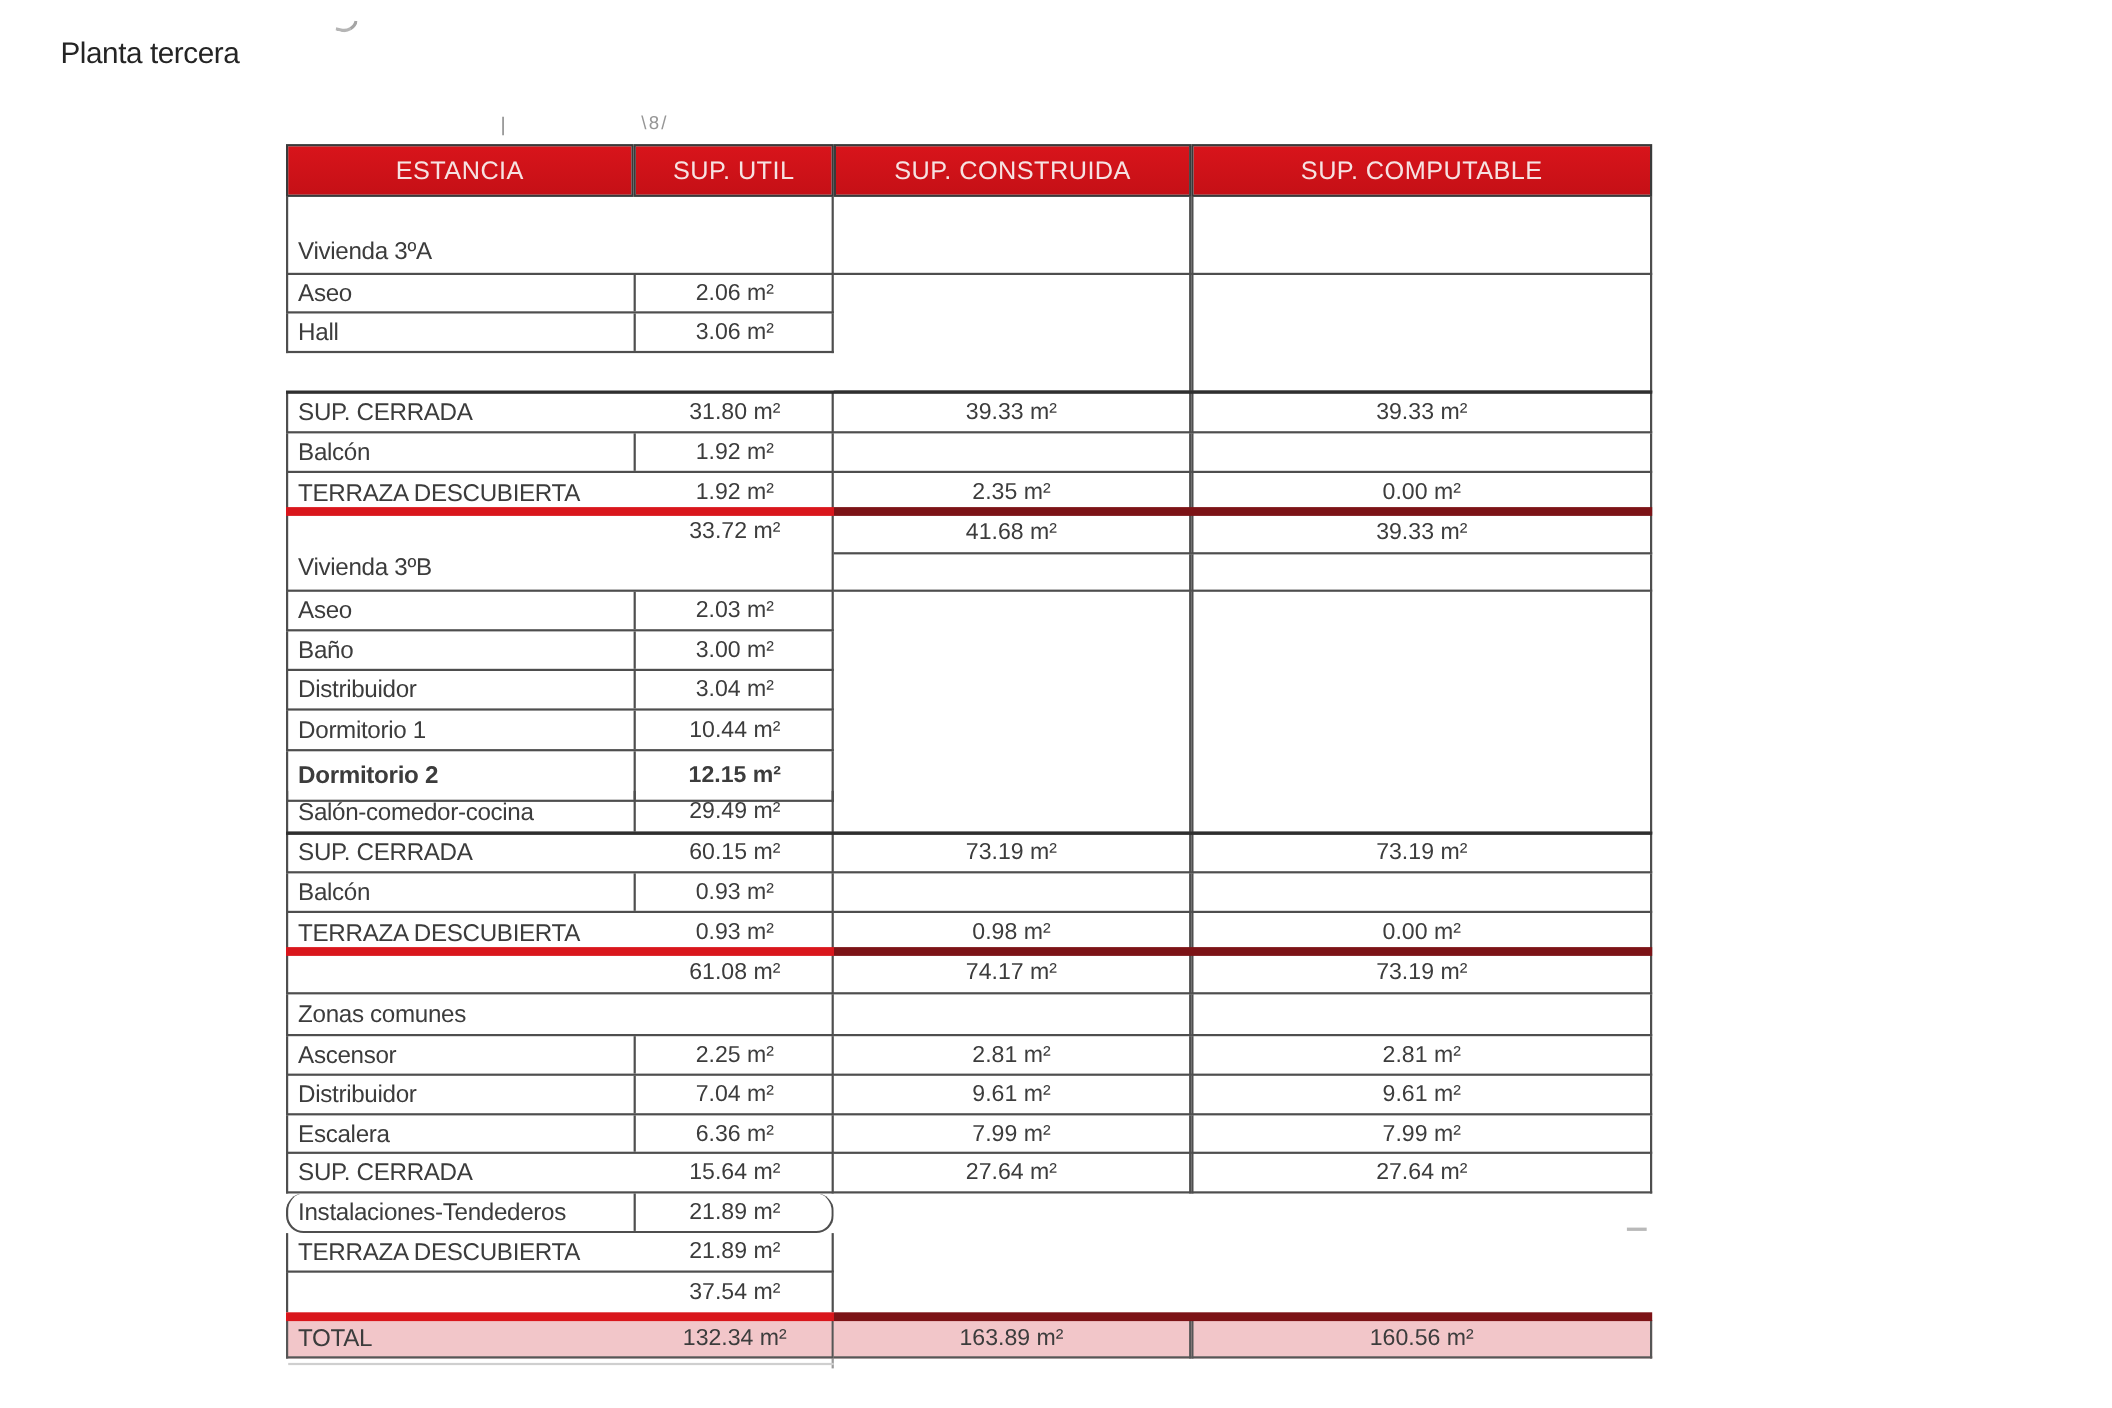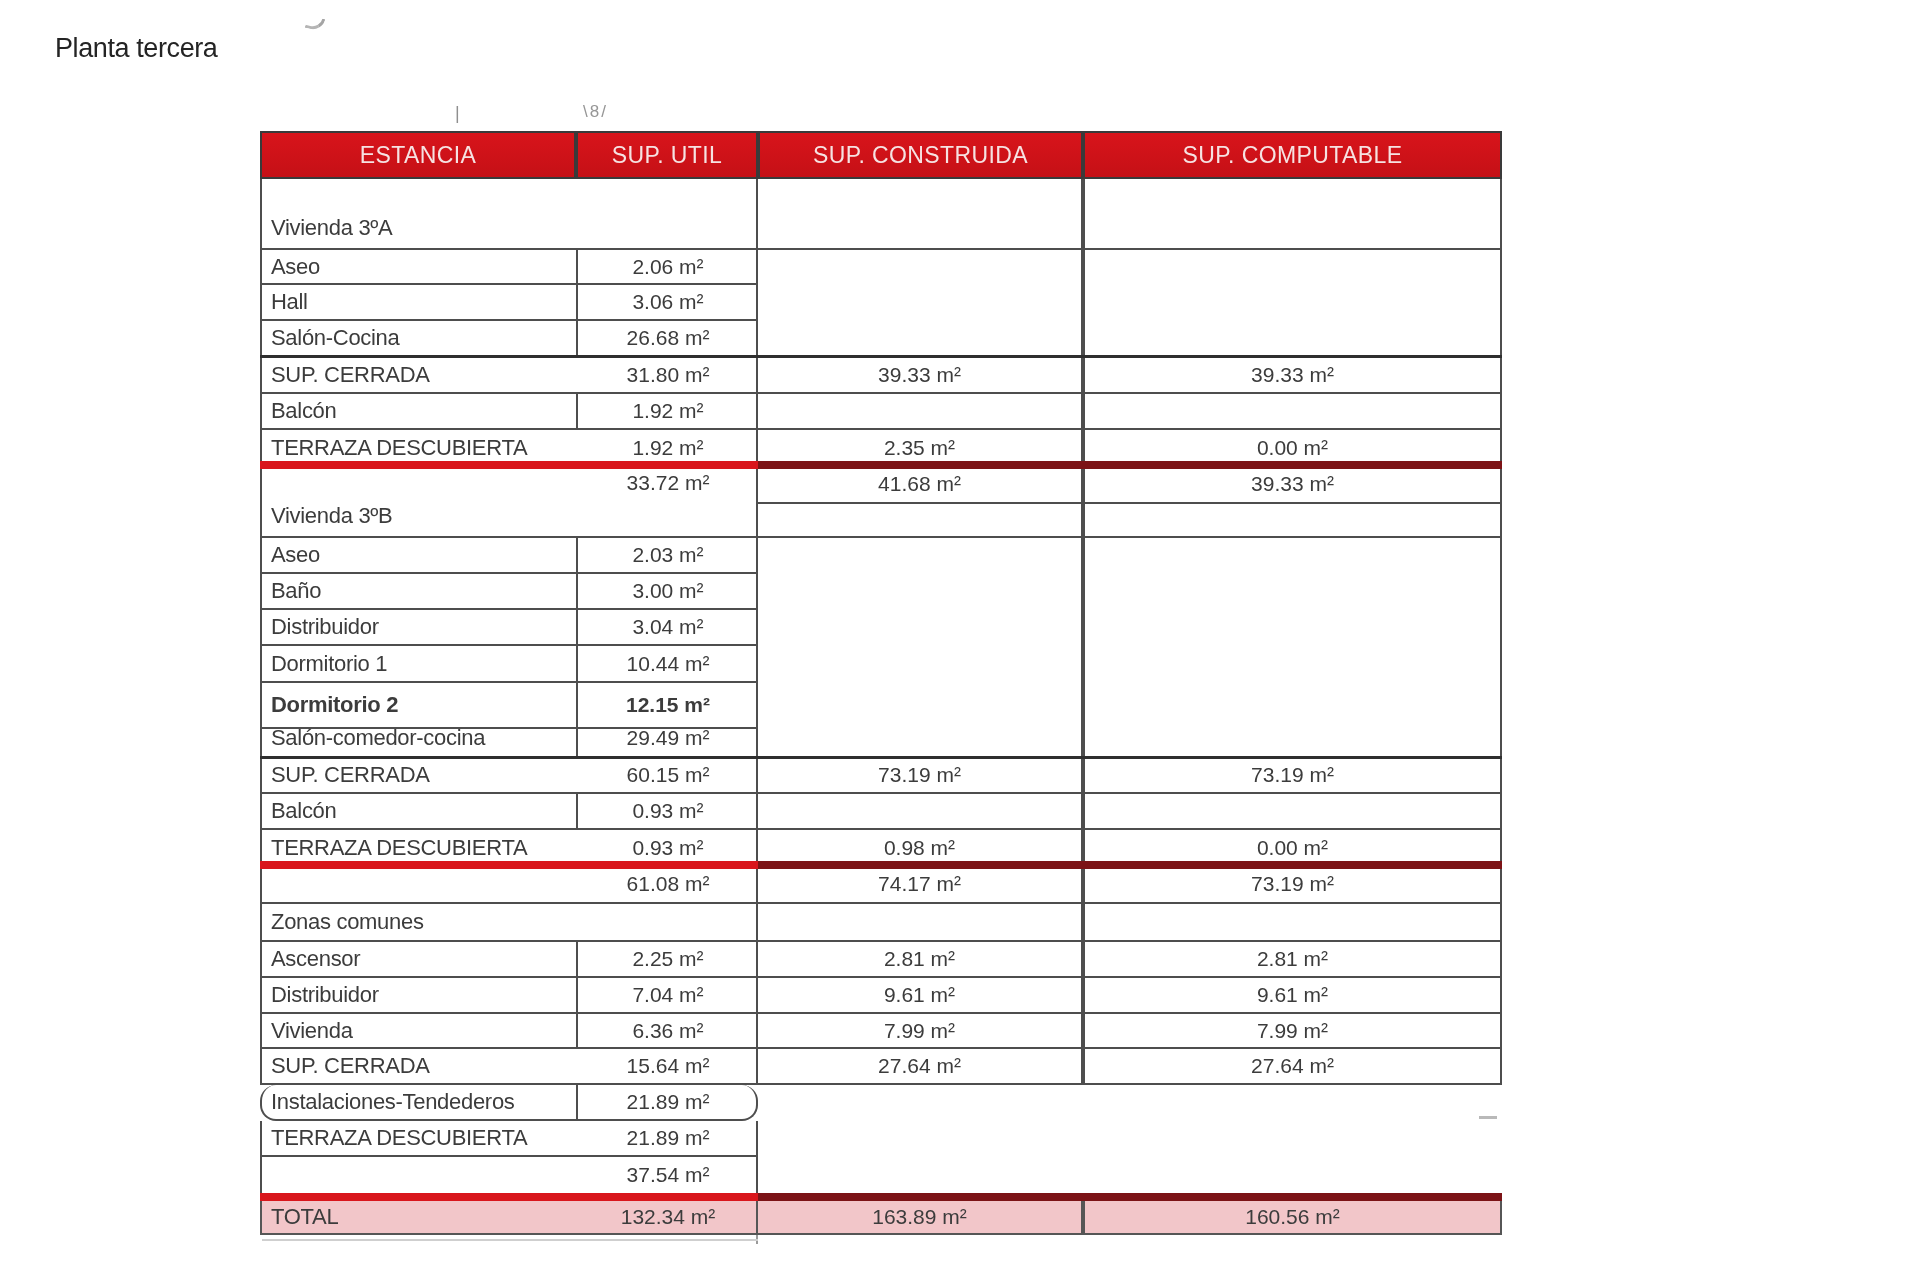--- a/index.html
+++ b/index.html
@@ -74,25 +74,20 @@
     <div class="lr" style="top:119px;height:35px;">
       <span class="vdiv"></span>
       <span class="lbl">Aseo</span>
       <span class="valc">2.06 m²</span>
     </div>
     <div class="lr" style="top:154px;height:36px;">
       <span class="vdiv"></span>
       <span class="lbl">Hall</span>
       <span class="valc">3.06 m²</span>
     </div>
-    <div class="lr" style="top:190px;height:36px;">
-      <span class="vdiv"></span>
-      <span class="lbl">Salón-Cocina</span>
-      <span class="valc">26.68 m²</span>
-    </div>
     <div class="lr" style="top:226px;height:37px;">
       <span class="lbl">SUP. CERRADA</span>
       <span class="valc">31.80 m²</span>
     </div>
     <div class="lr" style="top:263px;height:36px;">
       <span class="vdiv"></span>
       <span class="lbl">Balcón</span>
       <span class="valc">1.92 m²</span>
     </div>
     <div class="lr nob" style="top:299px;height:36px;">
@@ -157,21 +152,21 @@
       <span class="lbl">Ascensor</span>
       <span class="valc">2.25 m²</span>
     </div>
     <div class="lr" style="top:847px;height:36px;">
       <span class="vdiv"></span>
       <span class="lbl">Distribuidor</span>
       <span class="valc">7.04 m²</span>
     </div>
     <div class="lr" style="top:883px;height:35px;">
       <span class="vdiv"></span>
-      <span class="lbl">Vivienda</span>
+      <span class="lbl">Escalera</span>
       <span class="valc">6.36 m²</span>
     </div>
     <div class="lr" style="top:918px;height:36px;">
       <span class="lbl">SUP. CERRADA</span>
       <span class="valc">15.64 m²</span>
     </div>
     <div class="lr" style="top:954px;height:36px;border-radius:16px;">
       <span class="vdiv"></span>
       <span class="lbl">Instalaciones-Tendederos</span>
       <span class="valc">21.89 m²</span>

